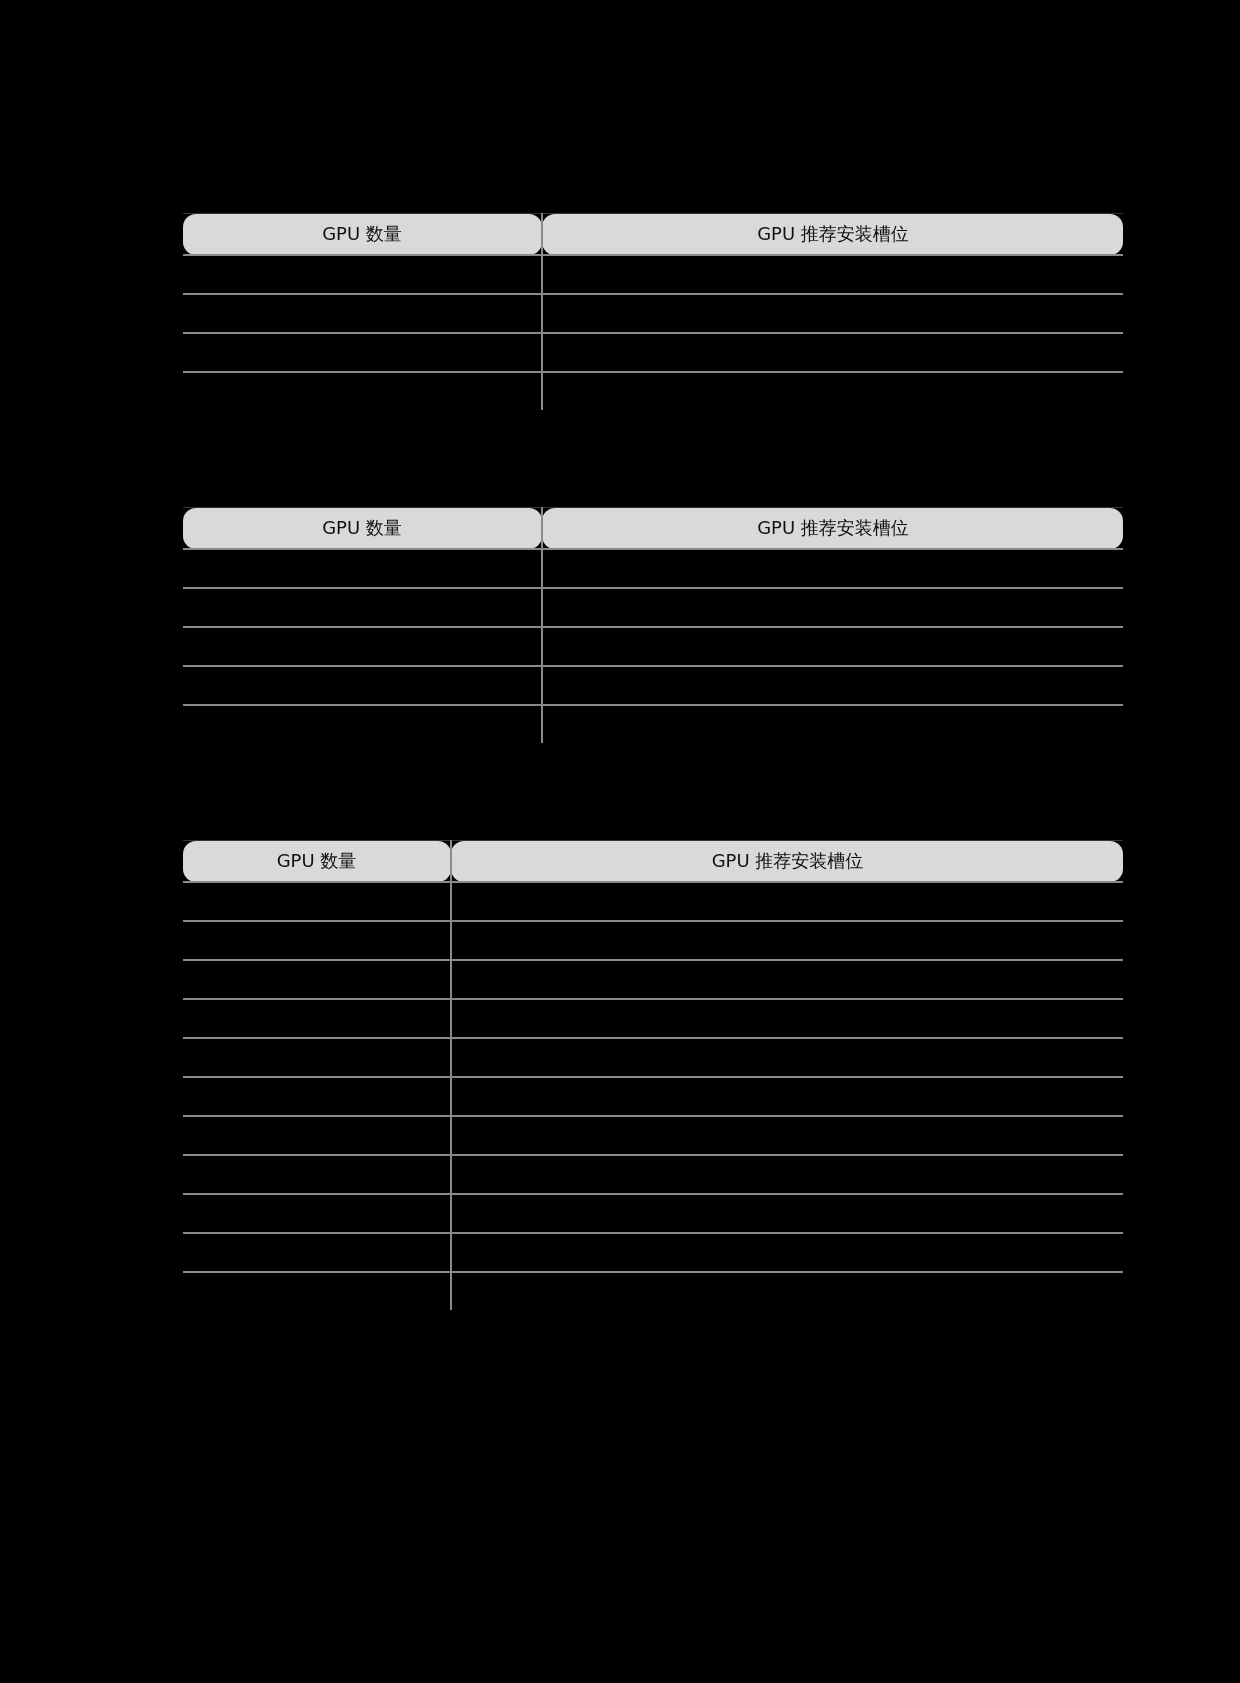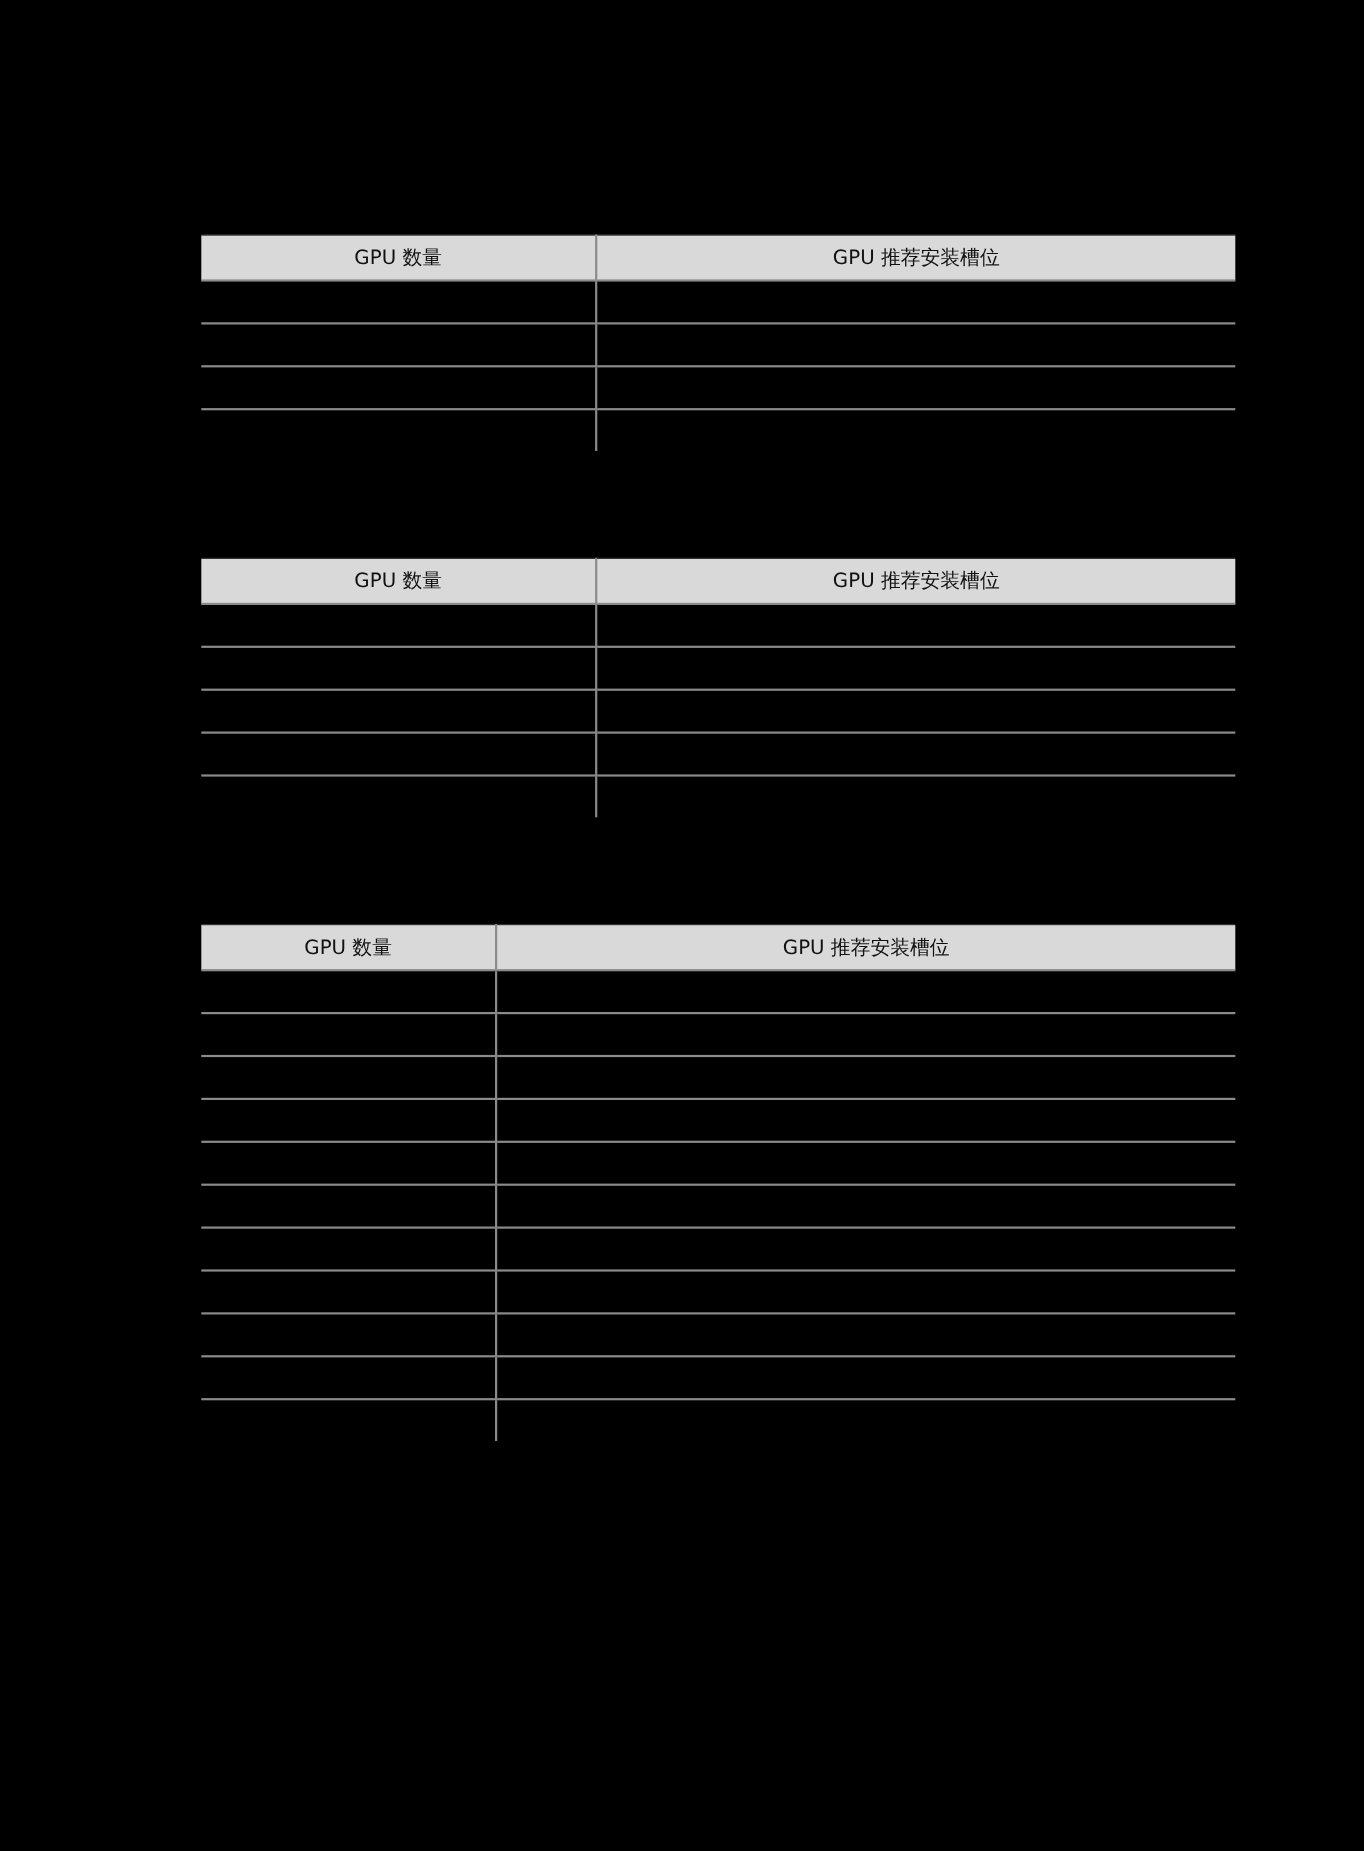--- a/index.html
+++ b/index.html
@@ -25,20 +25,21 @@
     background: #d9d9d9;
     color: #111111;
     font-weight: normal;
     font-size: 18px;
     height: 40px;
     padding: 0;
     text-align: center;
     vertical-align: middle;
     border-top: 1px solid #333333;
     border-bottom: 2px solid #8a8a8a;
+    border-radius: 13px;
   }
   .gpu-table th.col-count {
     border-right: 2px solid #8a8a8a;
   }
   .gpu-table td {
     height: 37px;
     padding: 0 8px;
     color: #000000;
     font-size: 16px;
     text-align: center;

